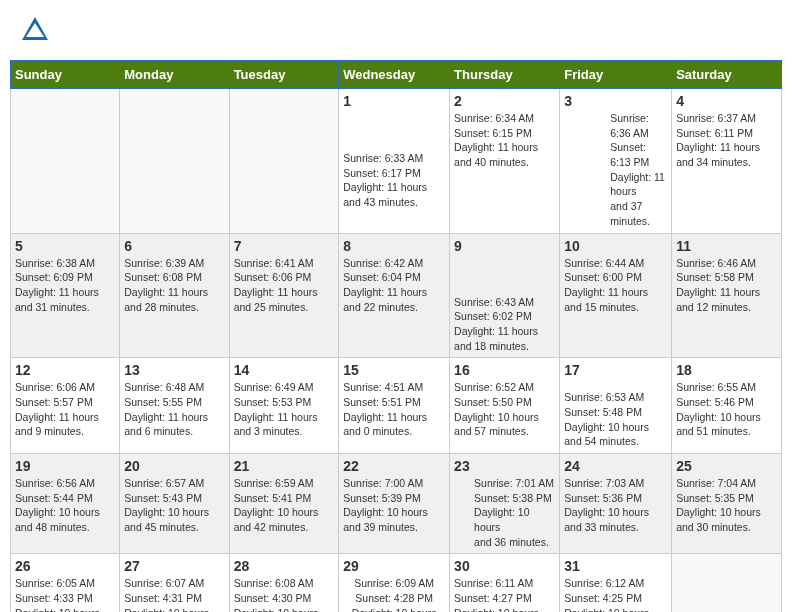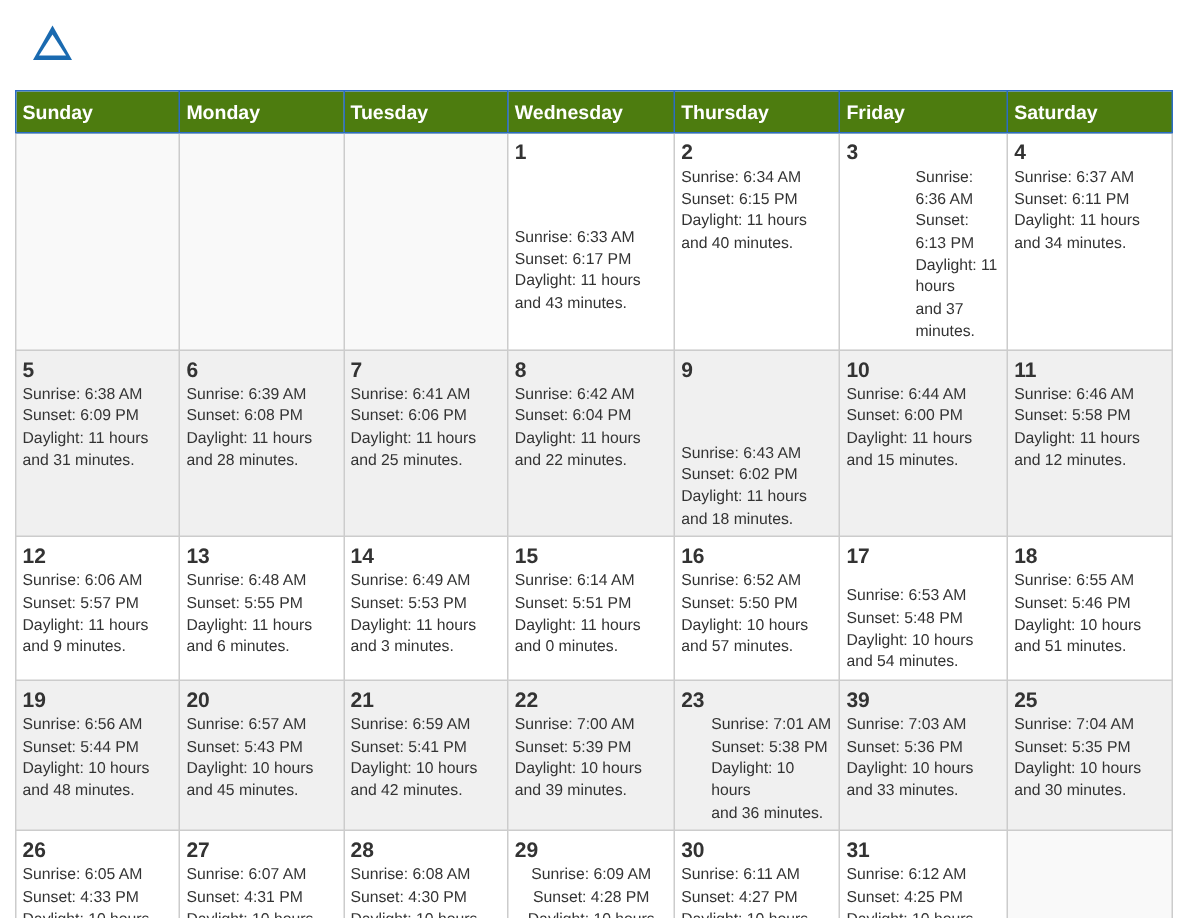--- a/index.html
+++ b/index.html
@@ -228,21 +228,21 @@
         </td>
         <td>
           <span class="day-number">14</span>
           <div class="day-info" style="white-space: pre-line;">Sunrise: 6:49 AM
 Sunset: 5:53 PM
 Daylight: 11 hours
 and 3 minutes.</div>
         </td>
         <td>
           <span class="day-number">15</span>
-          <div class="day-info" style="white-space: pre-line;">Sunrise: 6:14 AM
+          <div class="day-info" style="white-space: pre-line;">Sunrise: 4:51 AM
 Sunset: 5:51 PM
 Daylight: 11 hours
 and 0 minutes.</div>
         </td>
         <td>
           <span class="day-number">16</span>
           <div class="day-info" style="white-space: pre-line;">Sunrise: 6:52 AM
 Sunset: 5:50 PM
 Daylight: 10 hours
 and 57 minutes.</div>
@@ -292,21 +292,21 @@
 and 39 minutes.</div>
         </td>
         <td>
           <span class="day-number">23</span>
           <div class="day-info" style="white-space: pre-line; margin-left: 20px;">Sunrise: 7:01 AM
 Sunset: 5:38 PM
 Daylight: 10 hours
 and 36 minutes.</div>
         </td>
         <td>
-          <span class="day-number">39</span>
+          <span class="day-number">24</span>
           <div class="day-info" style="white-space: pre-line;">Sunrise: 7:03 AM
 Sunset: 5:36 PM
 Daylight: 10 hours
 and 33 minutes.</div>
         </td>
         <td>
           <span class="day-number">25</span>
           <div class="day-info" style="white-space: pre-line;">Sunrise: 7:04 AM
 Sunset: 5:35 PM
 Daylight: 10 hours

